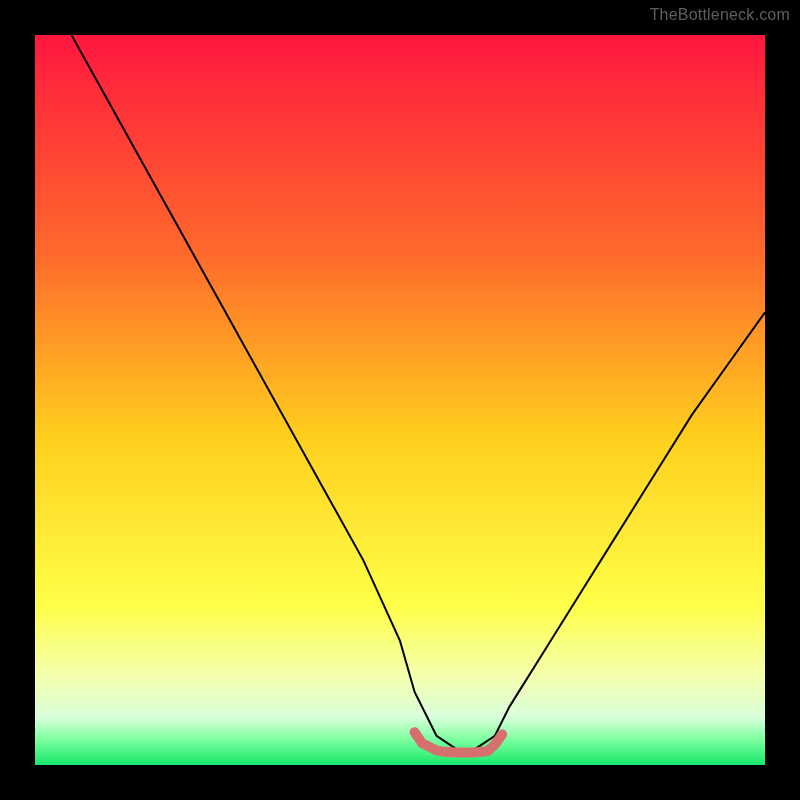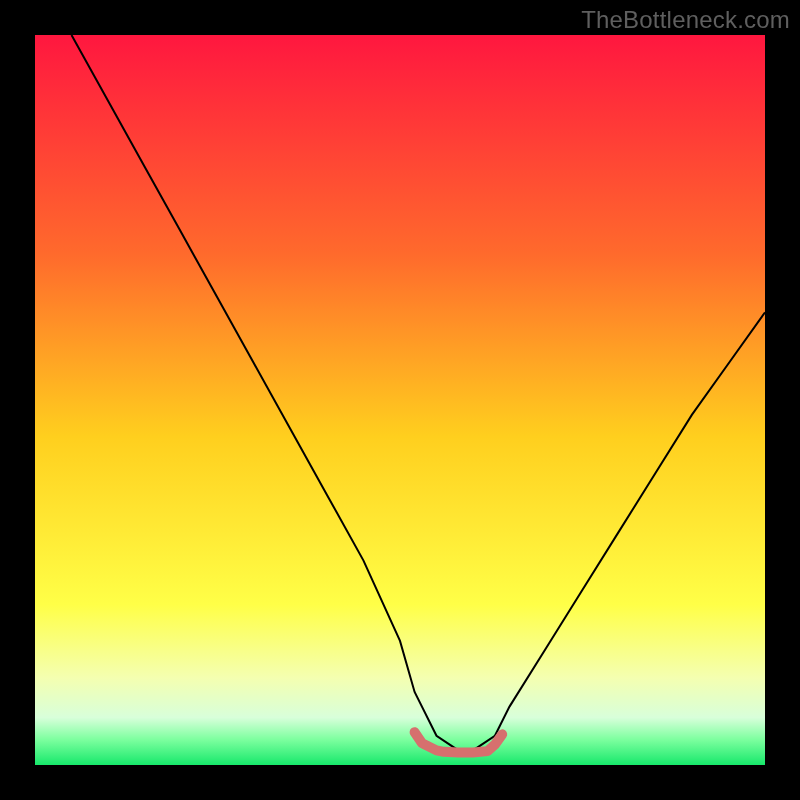--- a/index.html
+++ b/index.html
@@ -15,21 +15,21 @@
     width: 800px;
     height: 800px;
     position: relative;
     background: #000;
   }
   .watermark {
     position: absolute;
     top: 6px;
     right: 10px;
     color: #5f5f5f;
-    font-size: 24px;
+    font-size: 16px;
     font-weight: 500;
     z-index: 10;
     letter-spacing: 0.2px;
   }
   .plot-area {
     position: absolute;
     left: 35px;
     top: 35px;
     width: 730px;
     height: 730px;

